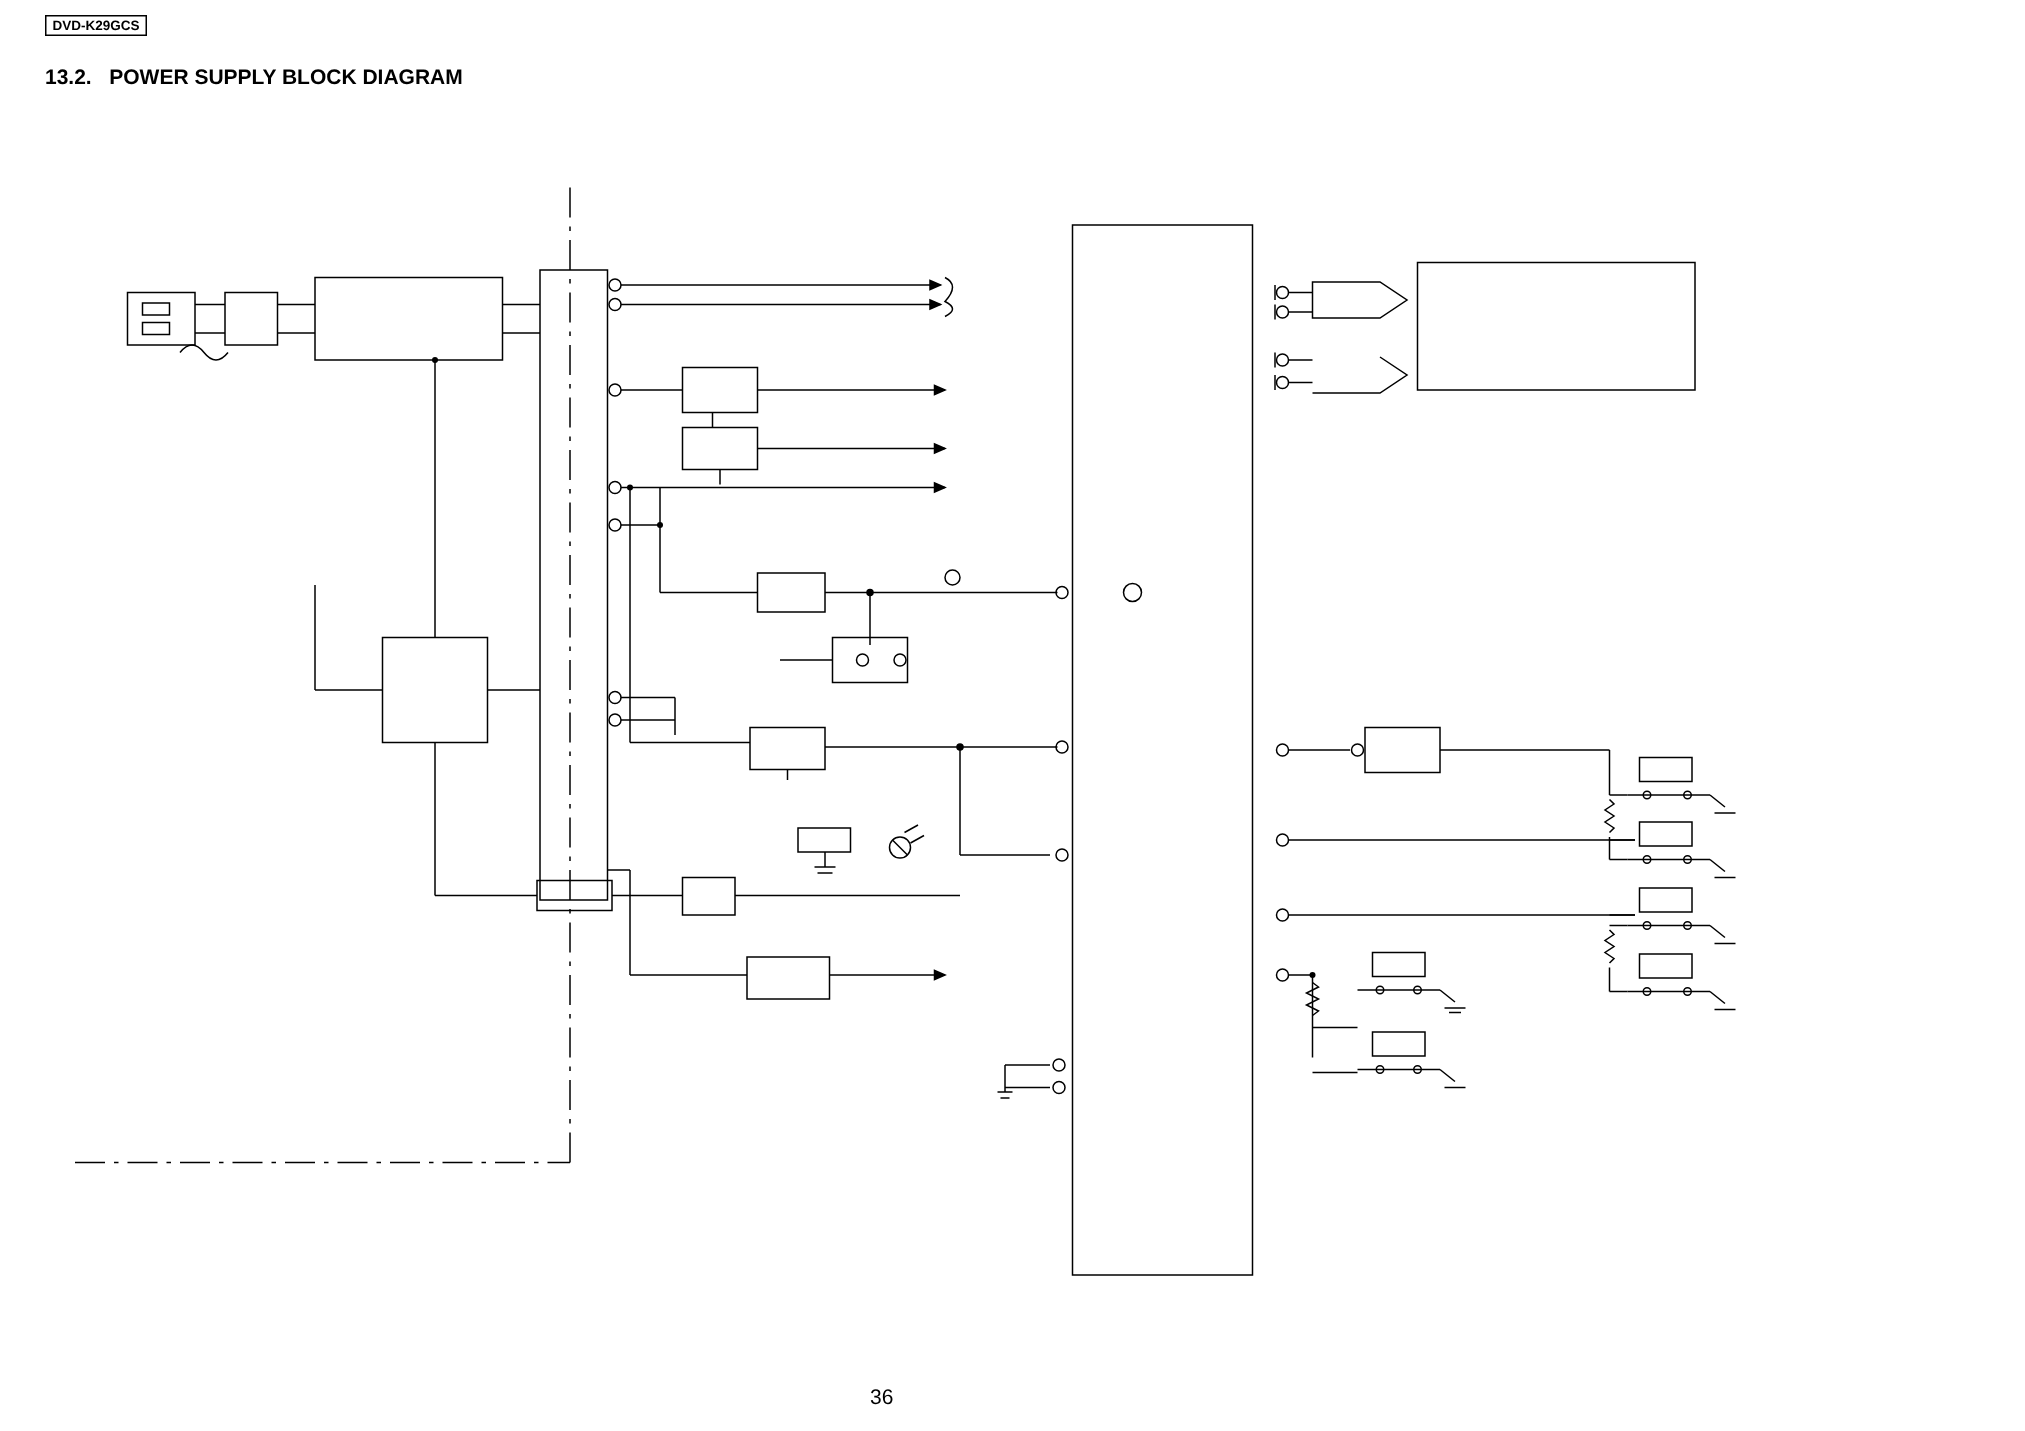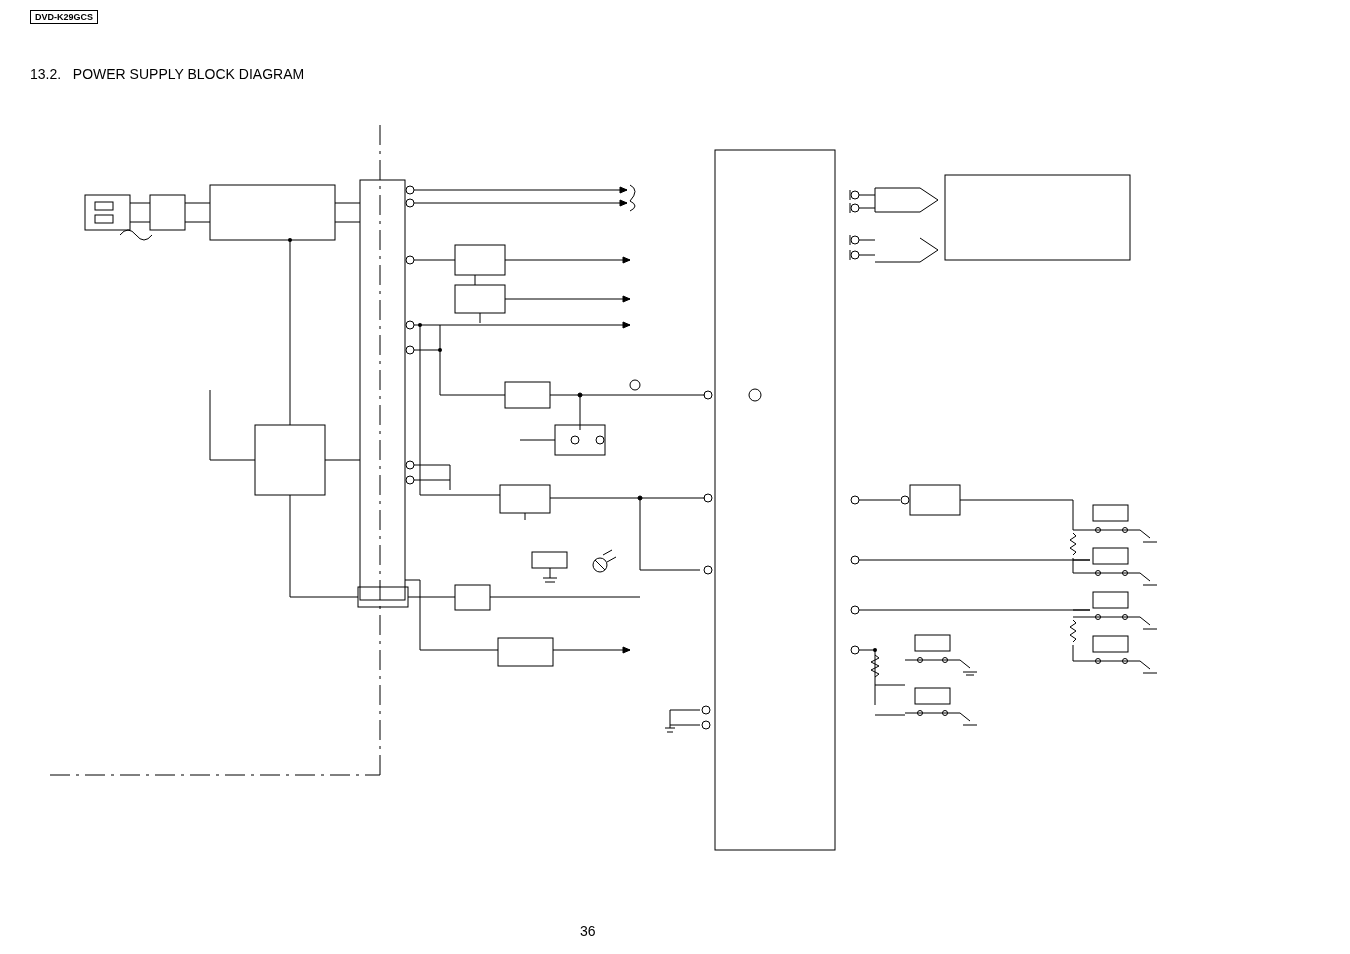--- a/index.html
+++ b/index.html
@@ -1,18 +1,18 @@
 <!DOCTYPE html>
 <html><head>
 <meta charset="utf-8">
 <style>
   html,body{margin:0;padding:0;background:#fff;font-family:Arial,Helvetica,sans-serif;color:#000}
   .page{position:relative;width:1350px;height:954px}
   .model{position:absolute;left:30px;top:10px;border:1px solid #000;padding:1px 4px;font-size:9px;font-weight:bold}
-  .title{position:absolute;left:30px;top:66px;font-size:14px;font-weight:normal}
+  .title{position:absolute;left:30px;top:43px;font-size:14px;font-weight:bold}
   .pagenum{position:absolute;left:580px;bottom:15px;font-size:14px}
   svg{position:absolute;left:0;top:90px}
 </style>
 </head>
 <body>
 
 <div class="page">
   <div class="model">DVD-K29GCS</div>
   <div class="title">
     <span>13.2.</span>&nbsp;&nbsp;

